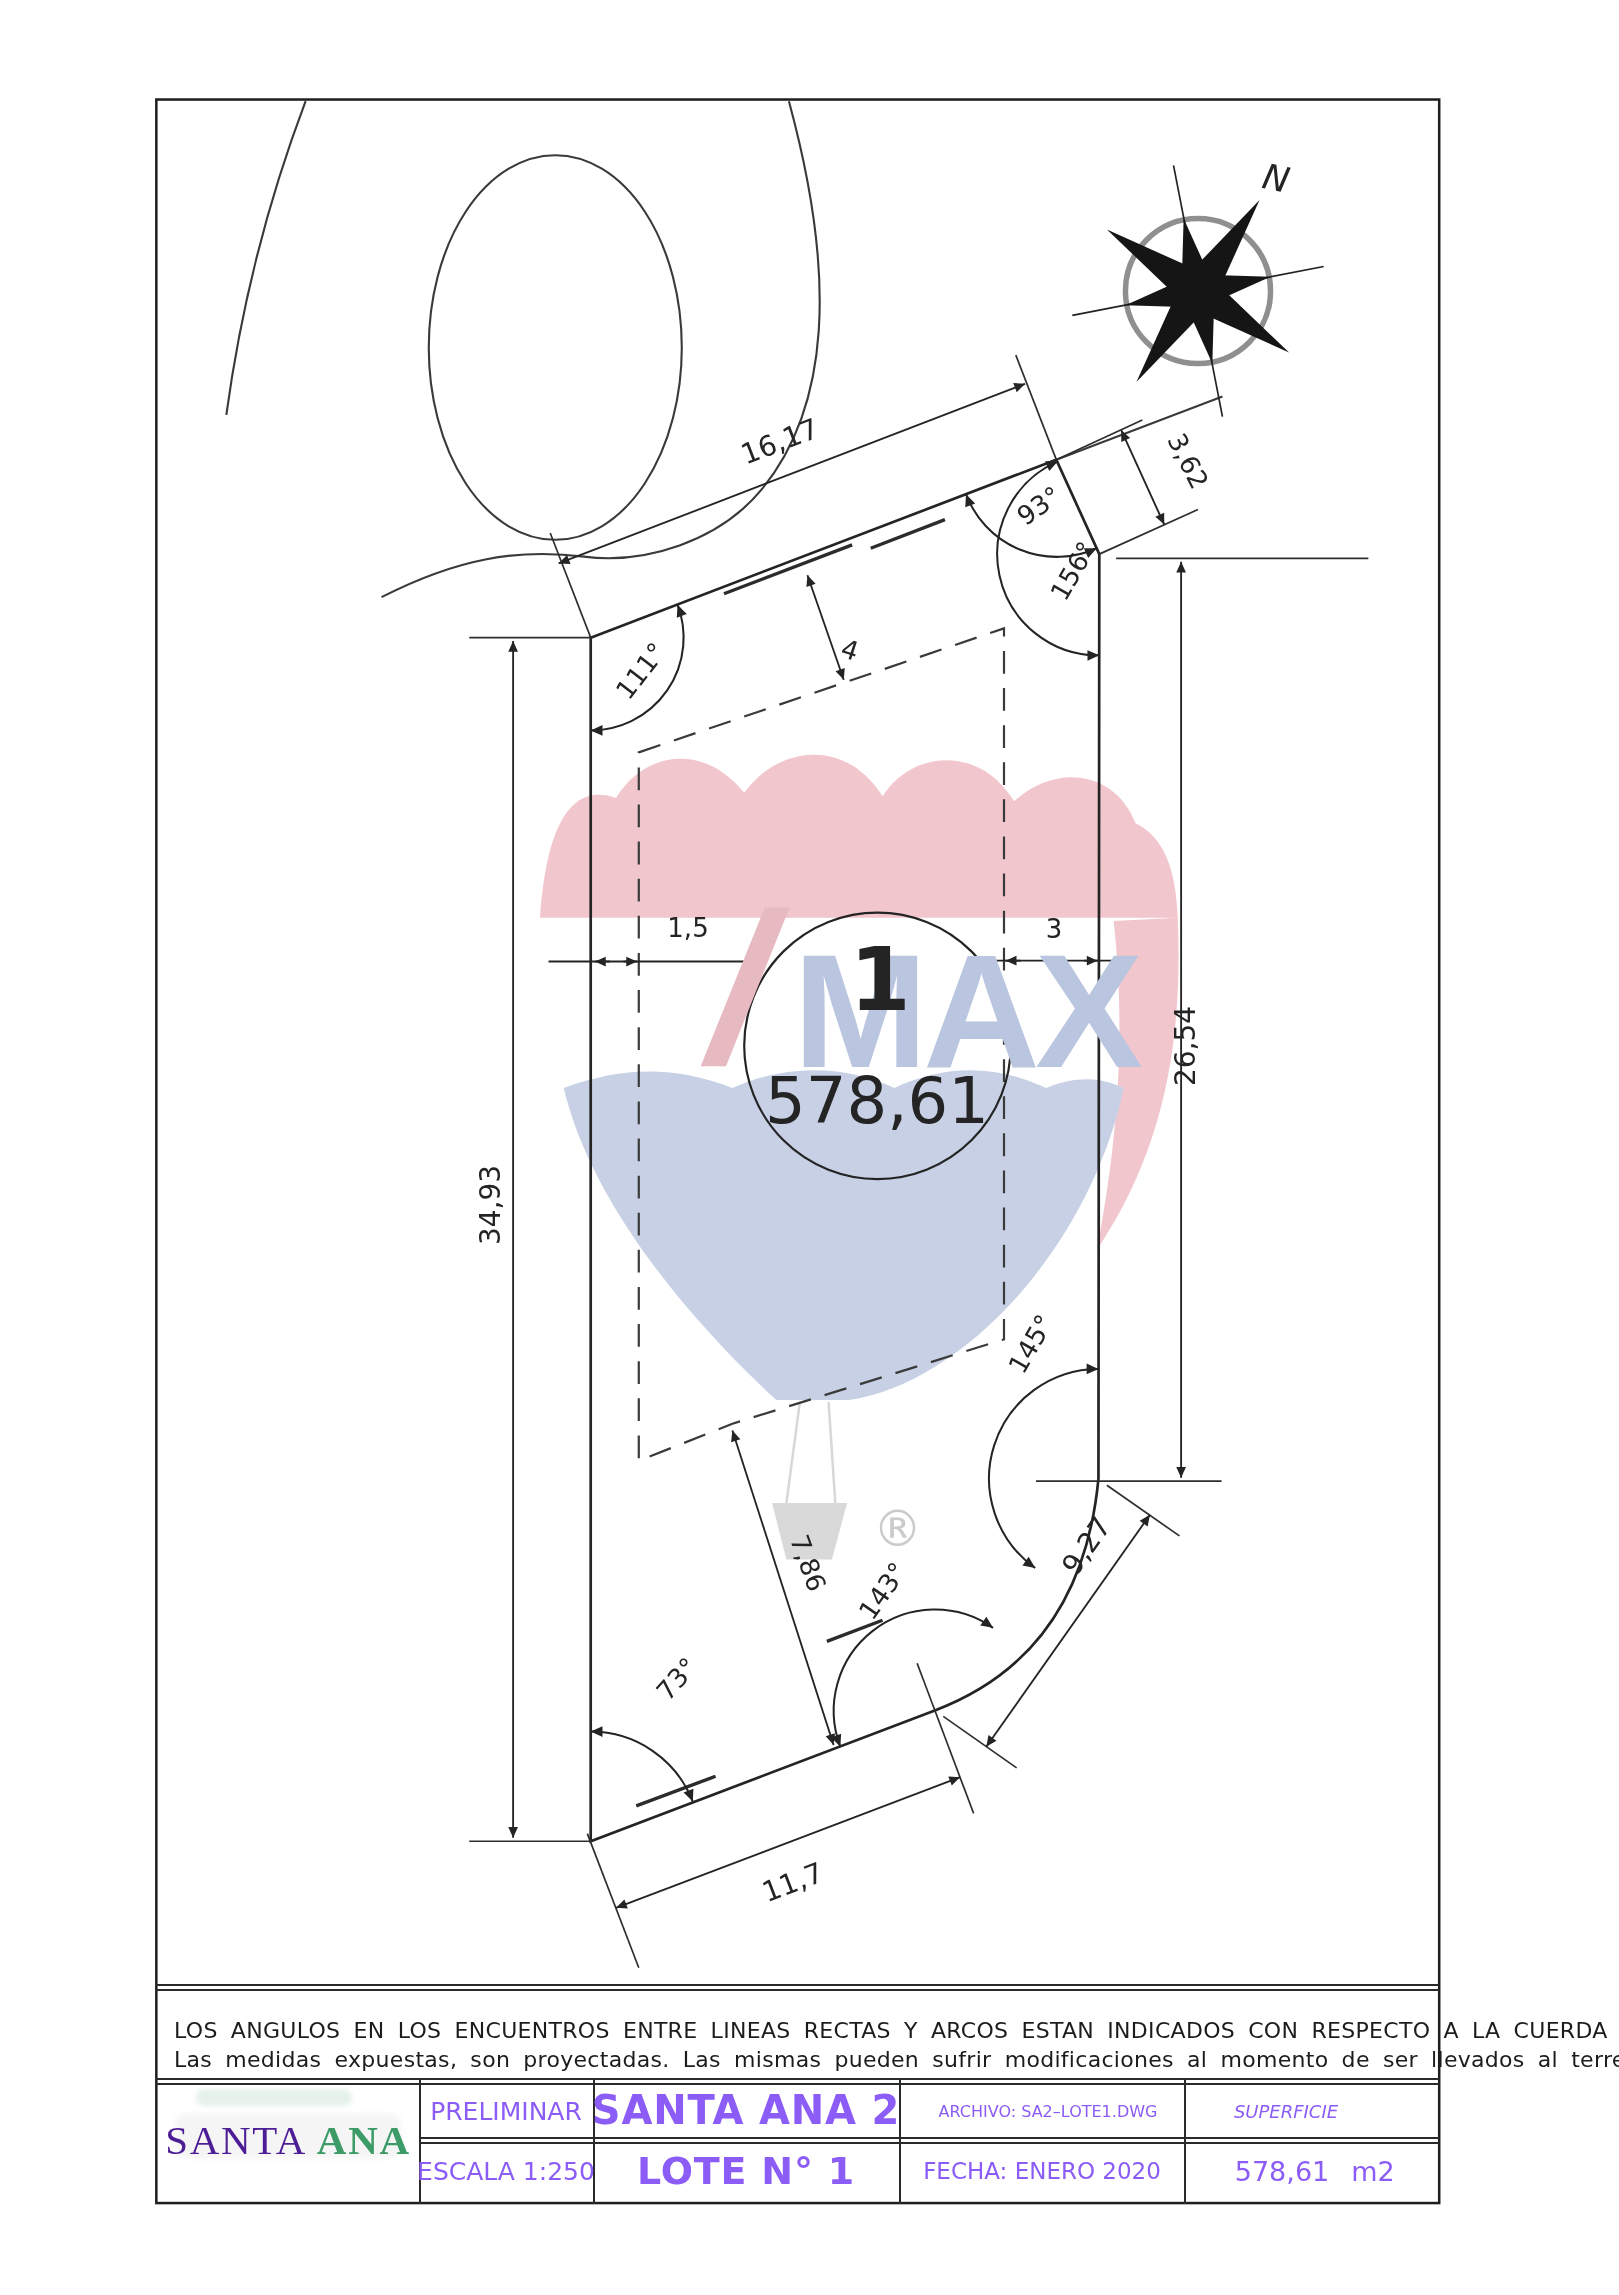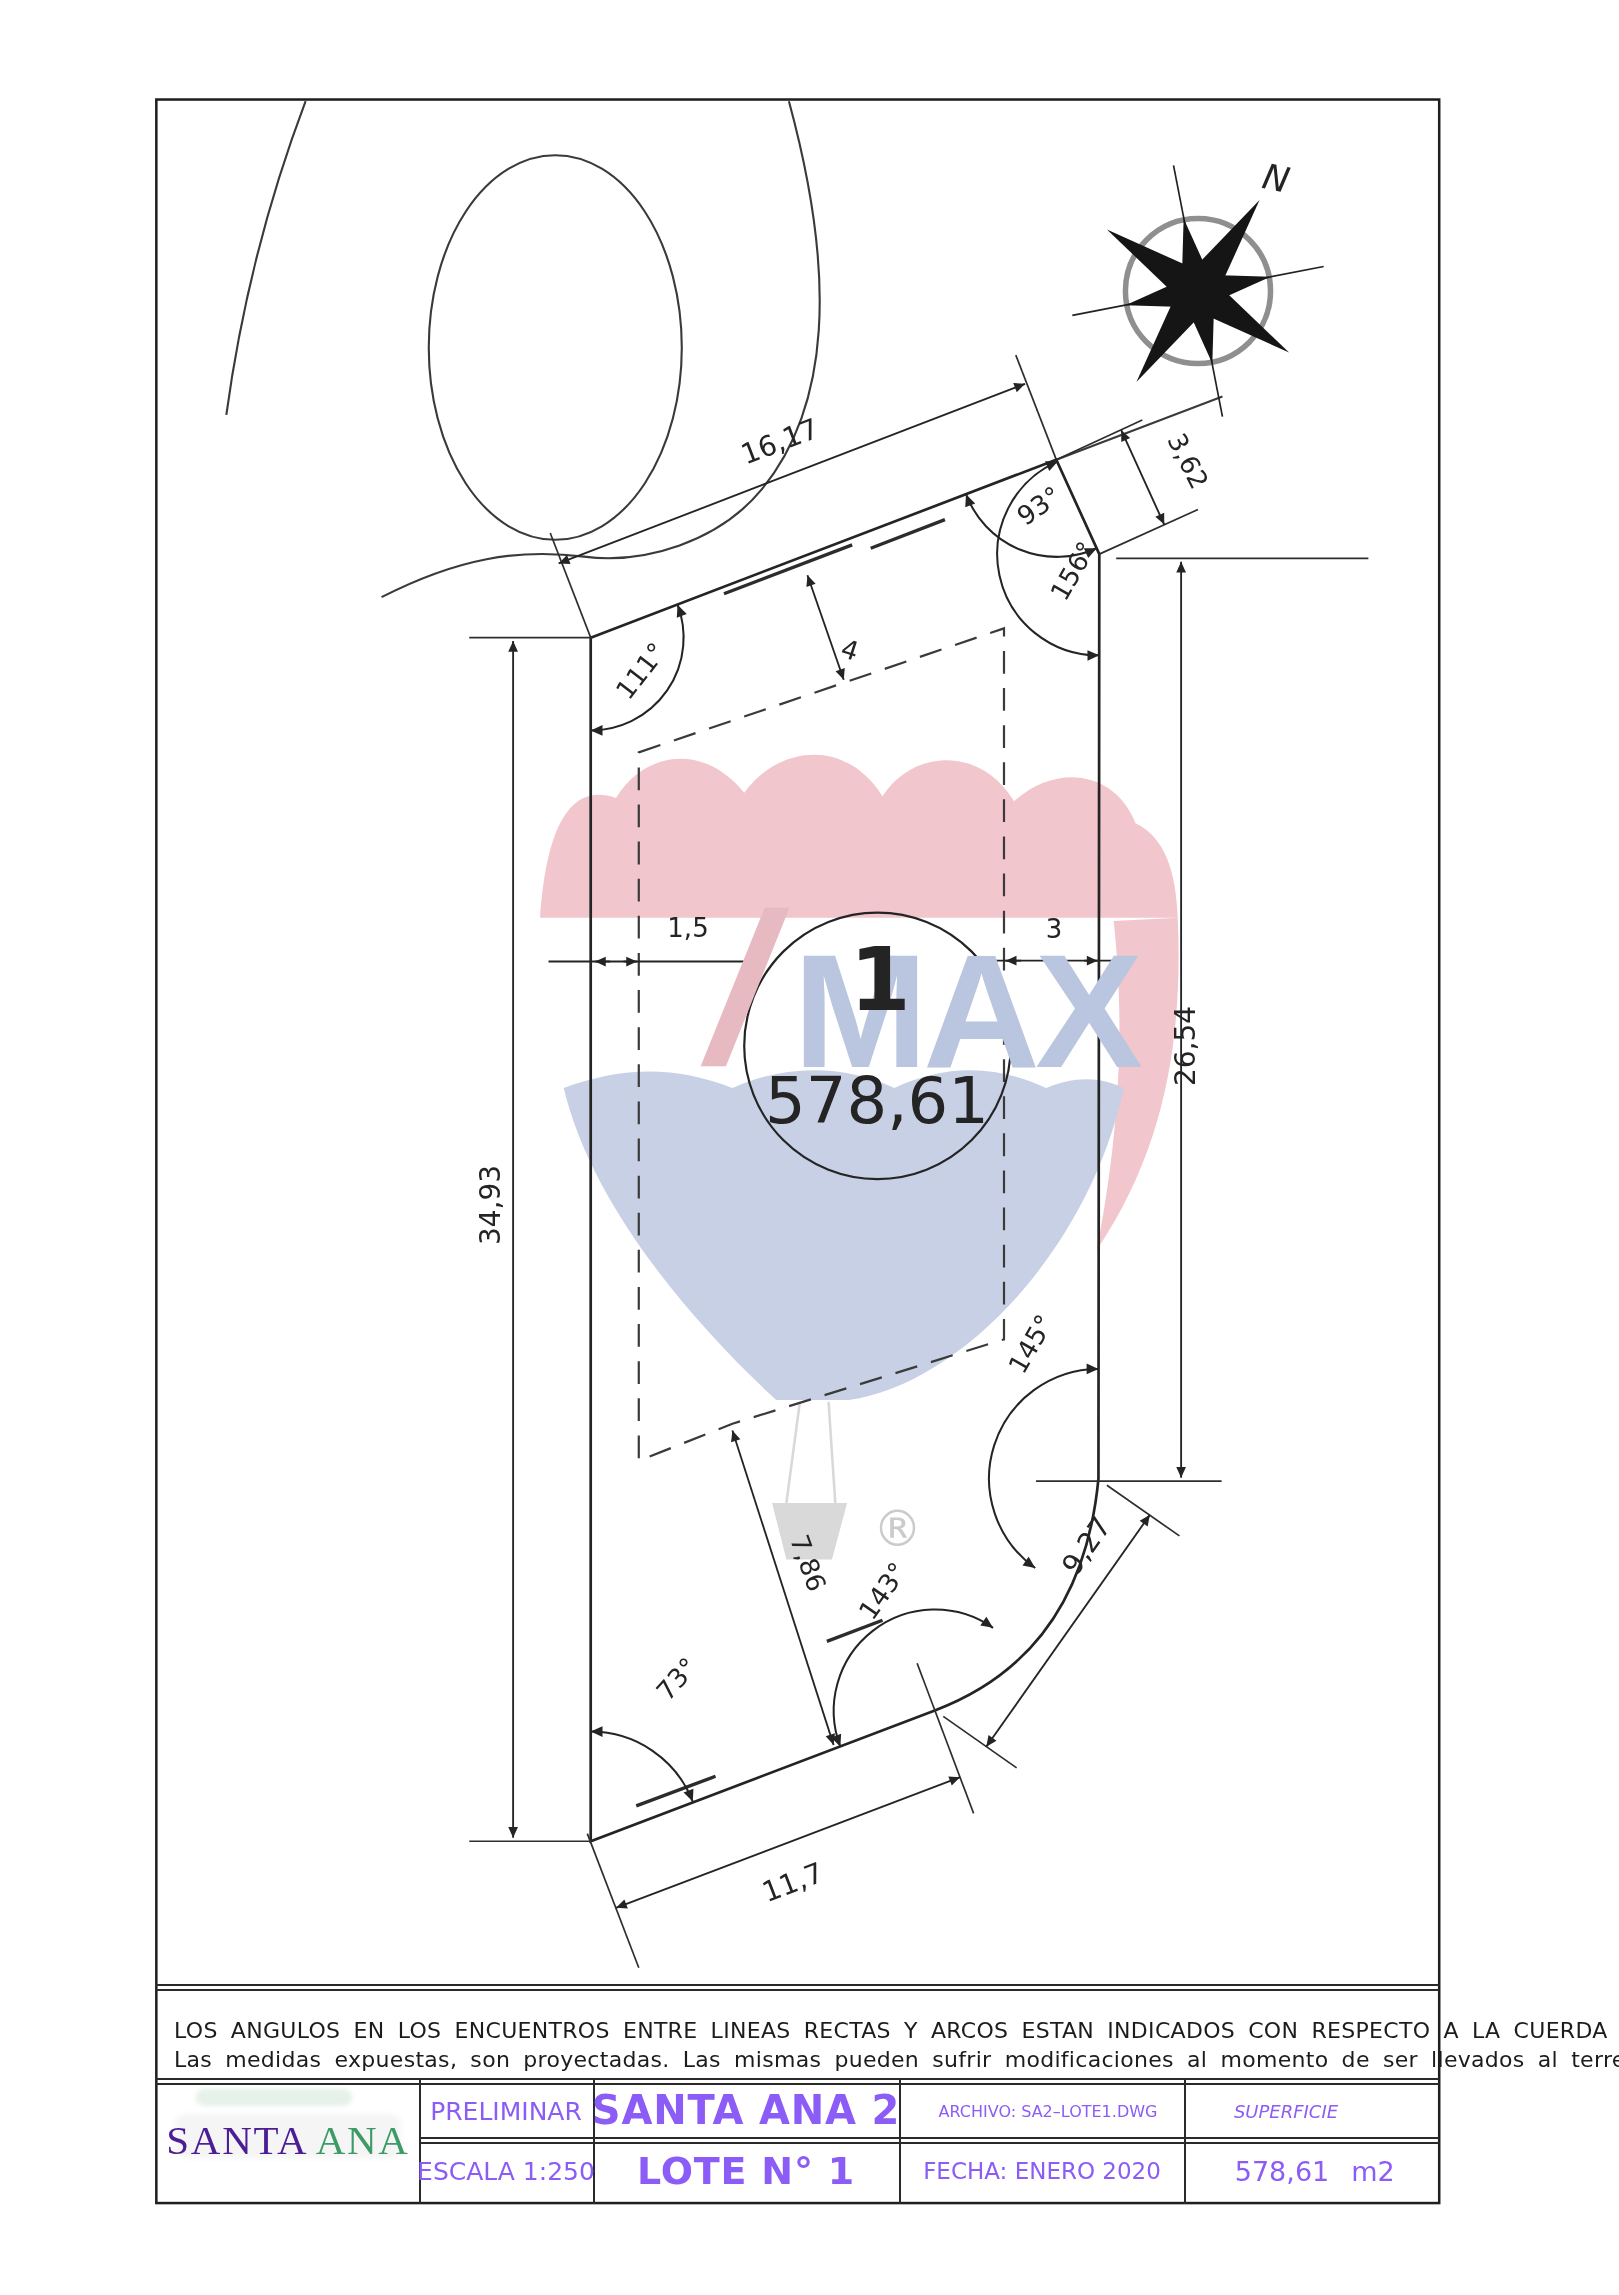--- a/index.html
+++ b/index.html
@@ -161,21 +161,21 @@
   <div class="tb-line" style="left:419px;top:2142px;width:1020px;height:1.7px;"></div>
   <div class="tb-line" style="left:419px;top:2078px;width:1.7px;height:126px;"></div>
   <div class="tb-line" style="left:593px;top:2078px;width:1.7px;height:126px;"></div>
   <div class="tb-line" style="left:899px;top:2078px;width:1.7px;height:126px;"></div>
   <div class="tb-line" style="left:1184px;top:2078px;width:1.7px;height:126px;"></div>
 
   <div class="smudge" style="left:196px;top:2089px;width:156px;height:17px;background:rgba(125,185,145,0.20);"></div>
   <div class="smudge" style="left:175px;top:2114px;width:226px;height:44px;background:rgba(0,0,0,0.04);"></div>
   <div class="logo" style="left:288px;top:2140px;">
     <span style="color:#4c1d95;">SANTA</span>
-    <span style="color:#3c9b66;margin-left:0;">ANA</span>
+    <span style="color:#3c9b66;margin-left:0;font-weight:bold;">ANA</span>
   </div>
 
   <div class="tb-text" style="left:506px;top:2111px;font-size:25px;">PRELIMINAR</div>
   <div class="tb-text" style="left:746px;top:2110px;font-size:40px;font-weight:700;letter-spacing:0.8px;">SANTA ANA 2</div>
   <div class="tb-text" style="left:1048px;top:2111px;font-size:16px;">ARCHIVO: SA2–LOTE1.DWG</div>
   <div class="tb-text" style="left:1286px;top:2111px;font-size:18px;font-style:italic;">SUPERFICIE</div>
 
   <div class="tb-text" style="left:506px;top:2171px;font-size:25px;">ESCALA 1:250</div>
   <div class="tb-text" style="left:746px;top:2171px;font-size:38px;font-weight:700;letter-spacing:0.8px;">LOTE N° 1</div>
   <div class="tb-text" style="left:1042px;top:2171px;font-size:23px;">FECHA: ENERO 2020</div>

